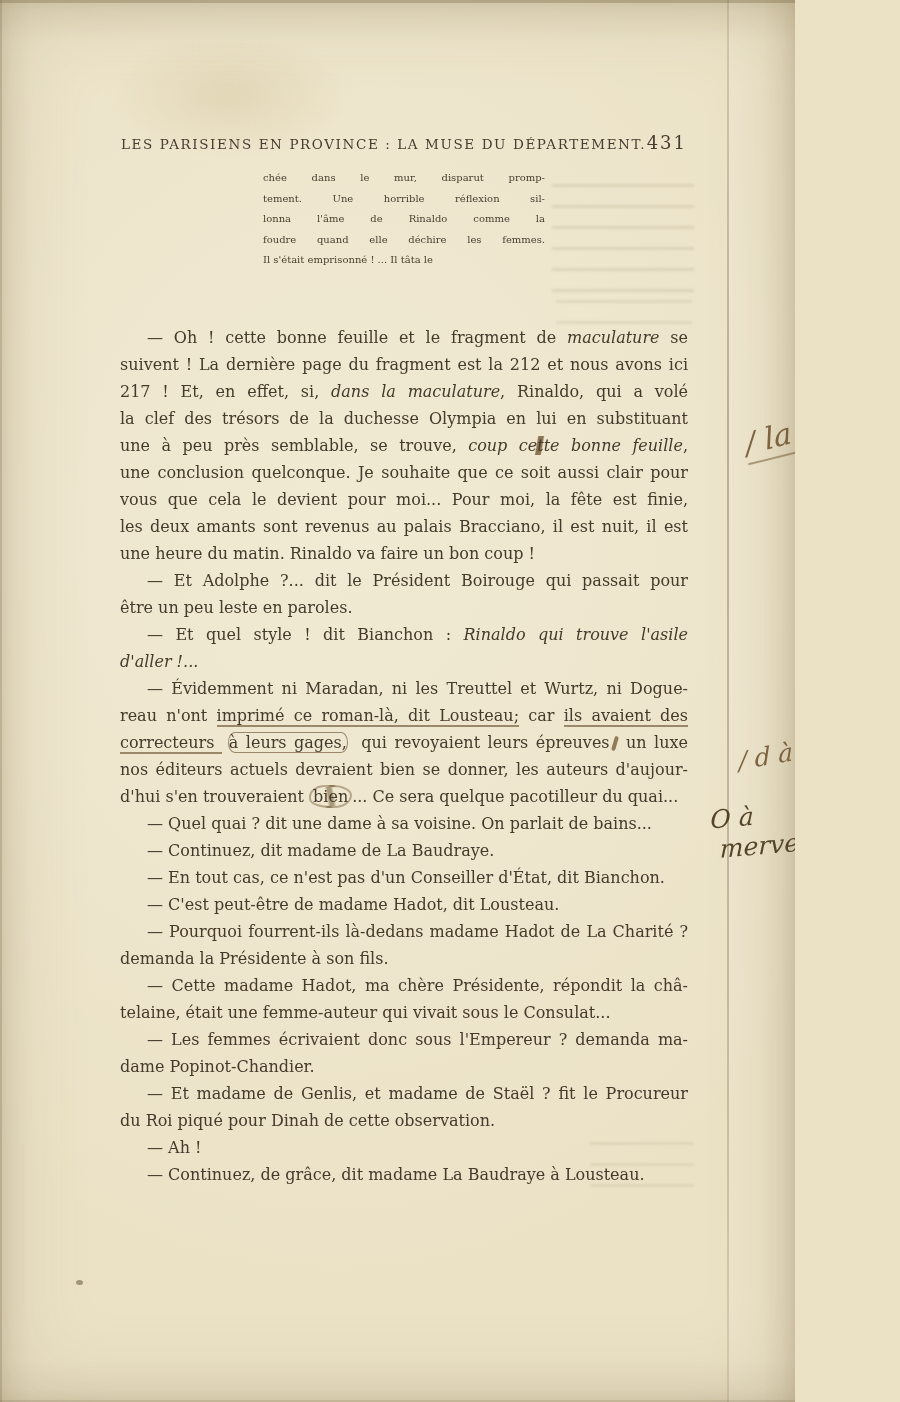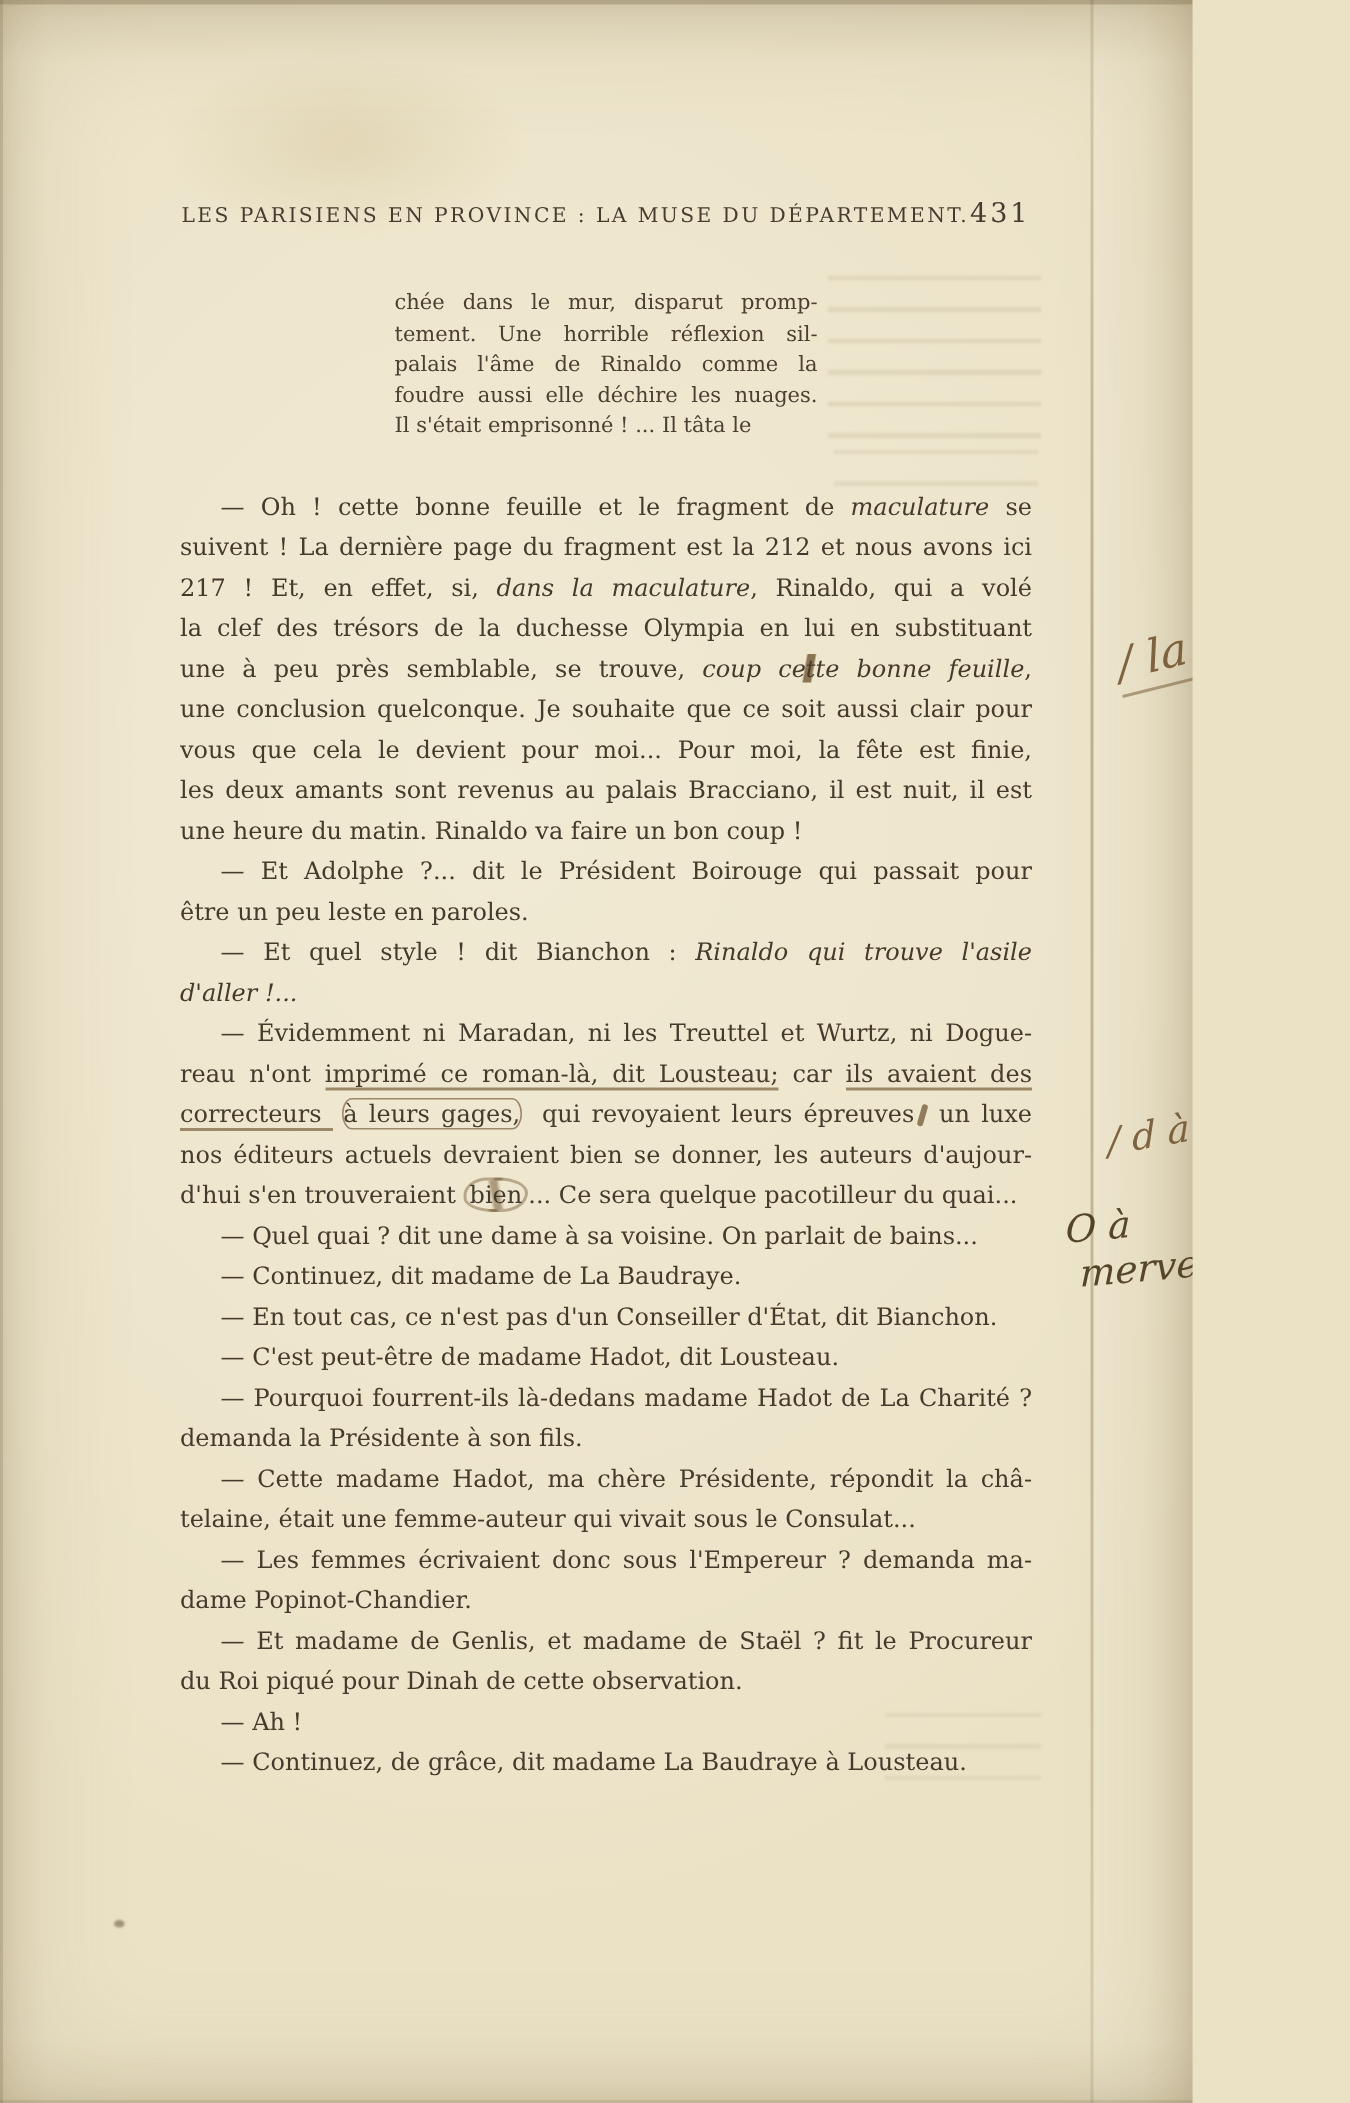--- a/index.html
+++ b/index.html
@@ -35,22 +35,22 @@
   .stain { position:absolute; left:110px; top:36px; width:240px; height:120px; filter:blur(3px);
     background:radial-gradient(closest-side, rgba(195,172,120,.25), rgba(195,172,120,0)); }
   .speck { position:absolute; left:76px; top:1280px; width:7px; height:5px; border-radius:50%;
     background:rgba(70,54,30,.45); filter:blur(.6px); }
 
   .header { position:absolute; top:132px; left:121px; width:566px;
     display:flex; justify-content:space-between; align-items:baseline; }
   .running-title { font-size:13.5px; letter-spacing:1.6px; color:#473c2f; }
   .page-number { font-size:18px; letter-spacing:2px; color:#473c2f; }
 
-  #inset-quote { position:absolute; top:192px; left:263px; width:282px;
-    font-size:14px; line-height:20.5px; color:#4a3f30; }
+  #inset-quote { position:absolute; top:168px; left:263px; width:282px;
+    font-size:10px; line-height:20.5px; color:#4a3f30; }
   .qline { height:20.5px; overflow:hidden; }
   .qline.j { text-align:justify; }
   .qline.j::after { content:""; display:inline-block; width:100%; }
 
   #body-text { position:absolute; top:324px; left:120px; width:568px;
     font-size:16px; line-height:27px; }
   .line { height:27px; overflow:hidden; }
   .line.j { text-align:justify; }
   .line.j::after { content:""; display:inline-block; width:100%; }
   .line.first { padding-left:27px; }
@@ -89,22 +89,22 @@
   <div class="speck"></div>
 
   <div class="header">
     <span class="running-title">LES PARISIENS EN PROVINCE : LA MUSE DU DÉPARTEMENT.</span>
     <span class="page-number">431</span>
   </div>
 
   <div id="inset-quote">
       <div class="qline j"><span class="">chée dans le mur, disparut promp-</span></div>
       <div class="qline j"><span class="">tement. Une horrible réflexion sil-</span></div>
-      <div class="qline j"><span class="">palais l'âme de Rinaldo comme la</span></div>
-      <div class="qline j"><span class="">foudre aussi elle déchire les nuages.</span></div>
+      <div class="qline j"><span class="">lonna l'âme de Rinaldo comme la</span></div>
+      <div class="qline j"><span class="">foudre quand elle déchire les femmes.</span></div>
       <div class="qline"><span class="">Il s'était emprisonné ! ... Il tâta le</span></div>
     </div>
 
   <div id="body-text">
       <div class="line first j"><span class="">— Oh ! cette bonne feuille et le fragment de </span><span class="i">maculature</span><span class=""> se</span></div>
       <div class="line j"><span class="">suivent ! La dernière page du fragment est la 212 et nous avons ici</span></div>
       <div class="line j"><span class="">217 ! Et, en effet, si, </span><span class="i">dans la maculature</span><span class="">, Rinaldo, qui a volé</span></div>
       <div class="line j"><span class="">la clef des trésors de la duchesse Olympia en lui en substituant</span></div>
       <div class="line j"><span class="">une à peu près semblable, se trouve, </span><span class="i">coup </span><span class="i pen-strike">cette</span><span class="i"> bonne feuille</span><span class="">,</span></div>
       <div class="line j"><span class="">une conclusion quelconque. Je souhaite que ce soit aussi clair pour</span></div>

